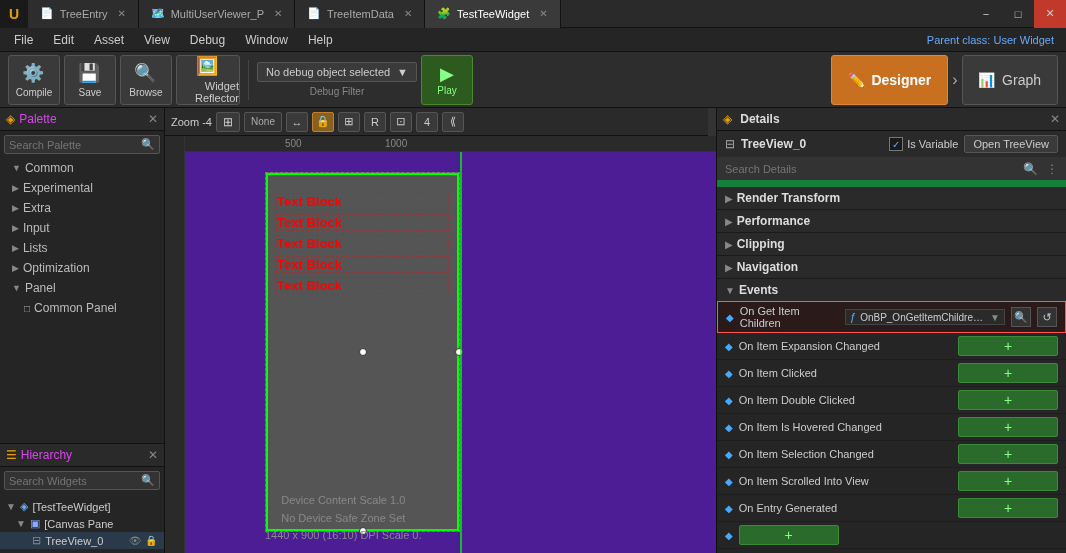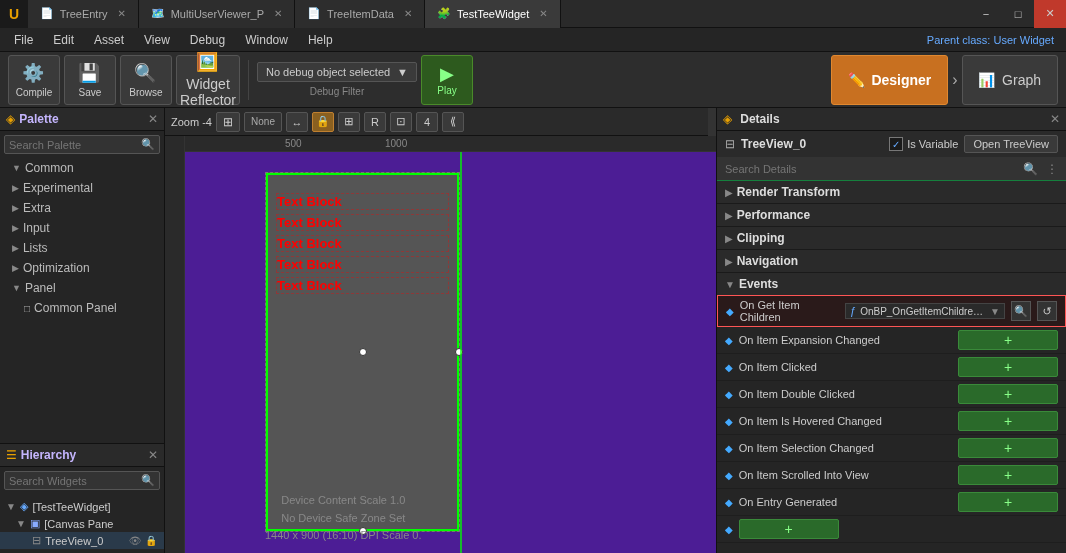--- a/index.html
+++ b/index.html
@@ -218,22 +218,22 @@
     .panel-header {
       display: flex;
       align-items: center;
       padding: 4px 6px;
       background: #2a2a2a;
       border-bottom: 1px solid #111;
       gap: 4px;
     }
     .panel-title {
       font-size: 12px;
-      color: #c4b5fd;
-      font-weight: bold;
+      color: #d946ef;
+      font-weight: normal;
       flex: 1;
     }
     .panel-close-btn {
       color: #888;
       cursor: pointer;
       font-size: 12px;
     }
     .search-box {
       display: flex;
       align-items: center;
@@ -438,21 +438,21 @@
       padding: 2px 8px;
       font-size: 11px;
       cursor: pointer;
       border-radius: 2px;
     }
     .details-search {
       display: flex;
       align-items: center;
       background: #333;
       border: none;
-      border-bottom: 1px solid #15803d;
+      border-bottom: 7px solid #15803d;
       padding: 4px 8px;
       gap: 4px;
     }
     .details-search input {
       background: none;
       border: none;
       outline: none;
       color: #ccc;
       font-size: 11px;
       flex: 1;
@@ -641,21 +641,21 @@
   <div class="toolbar-btn">
     <span class="toolbar-icon">💾</span>
     <span>Save</span>
   </div>
   <div class="toolbar-btn">
     <span class="toolbar-icon">🔍</span>
     <span>Browse</span>
   </div>
   <div class="toolbar-btn" style="width:64px;">
     <span class="toolbar-icon">🖼️</span>
-    <span style="text-align:center;font-size:14px;">Widget Reflector</span>
+    <span style="text-align:right;font-size:11px;">Widget Reflector</span>
   </div>
   <div class="toolbar-sep"></div>
   <div class="debug-filter">
     <div class="debug-dropdown">
       <span>No debug object selected</span>
       <span>▼</span>
     </div>
     <span class="debug-label">Debug Filter</span>
   </div>
   <div class="play-btn">

